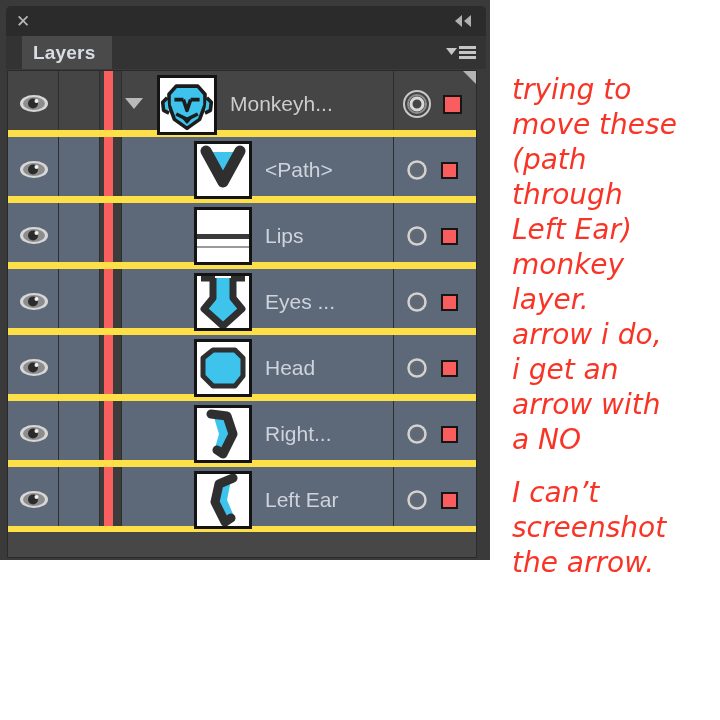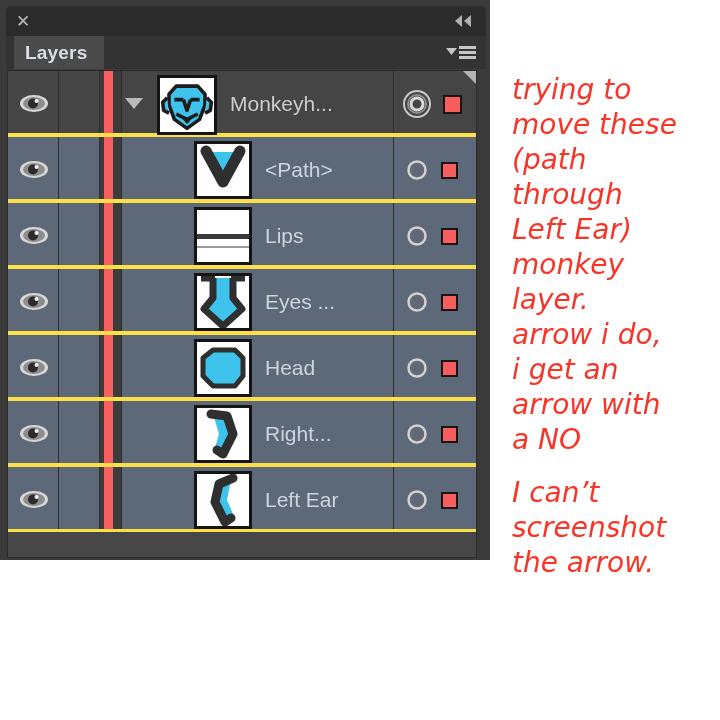--- a/index.html
+++ b/index.html
@@ -62,21 +62,21 @@
   #tab-strip {
     position: absolute;
     left: 6px;
     top: 36px;
     right: 4px;
     height: 33px;
     background: #333333;
   }
   #tab-layers {
     position: absolute;
-    left: 8px;
+    left: 16px;
     top: 0;
     width: 90px;
     height: 33px;
     background: #4a4a4a;
     cursor: pointer;
   }
   #tab-layers-label {
     position: absolute;
     left: 11px;
     top: 6px;
@@ -103,21 +103,21 @@
     background: #3c3c3c;
     border: 1px solid #2a2a2a;
     box-sizing: border-box;
   }
 
   .layer-row {
     position: relative;
     height: 66px;
     background: #5d6879;
     box-sizing: border-box;
-    border-bottom: 4px solid #fde047;
+    border-bottom: 7px solid #fde047;
     cursor: pointer;
   }
   .layer-row.parent {
     background: #454545;
   }
 
   
   .col-eye {
     position: absolute;
     left: 0;

